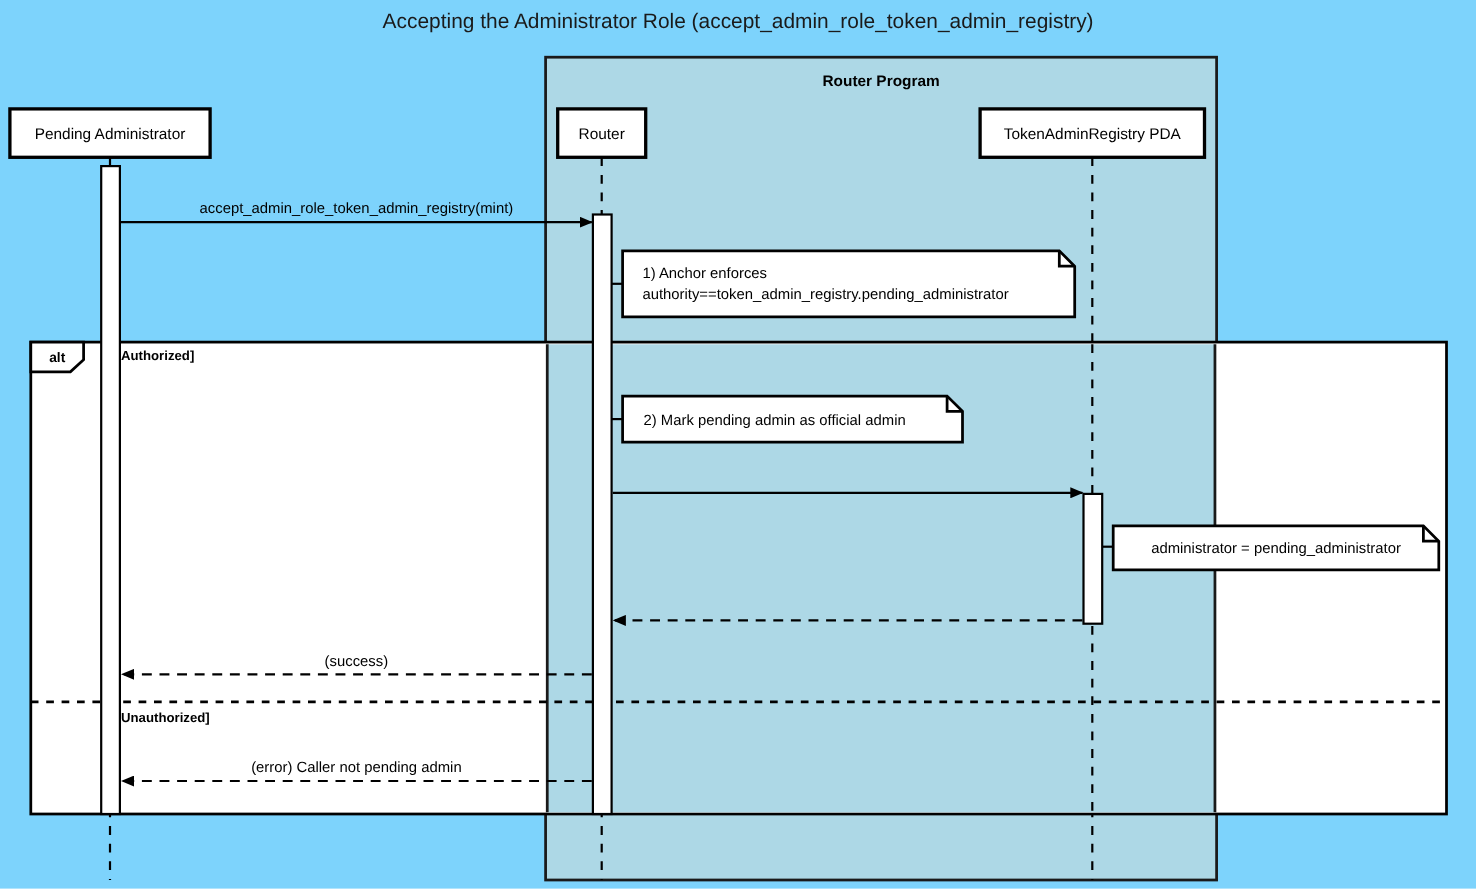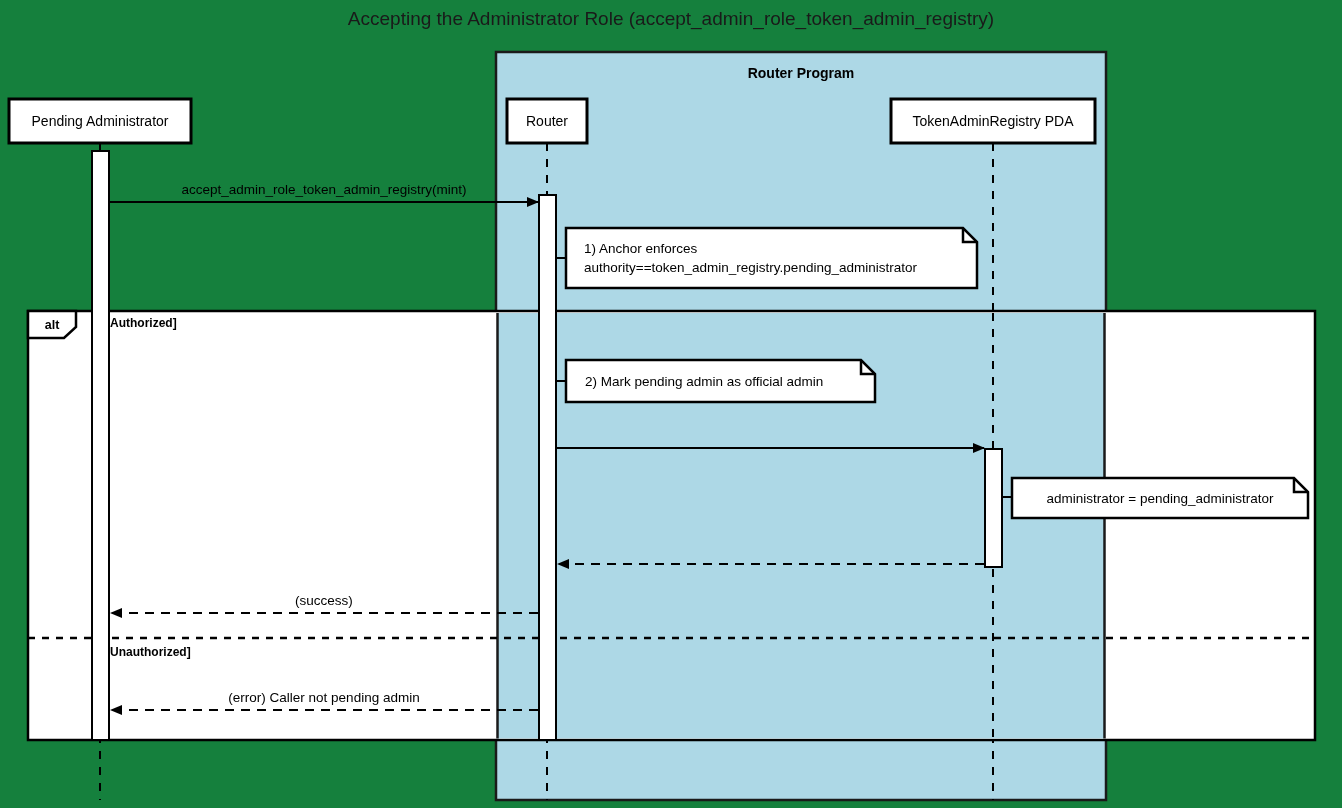--- a/index.html
+++ b/index.html
@@ -10,21 +10,21 @@
   body {
     font-family: "Liberation Sans", sans-serif;
     width: 1342px;
     height: 808px;
     overflow: hidden;
   }
   #canvas {
     position: relative;
     width: 1342px;
     height: 808px;
-    background: #15803d;
+    background: #7dd3fc;
   }
   #diagram-svg {
     position: absolute;
     left: 0;
     top: 0;
   }
   .ttl {
     font-size: 19px;
     fill: #1a1a1a;
     font-family: "Liberation Sans", sans-serif;

